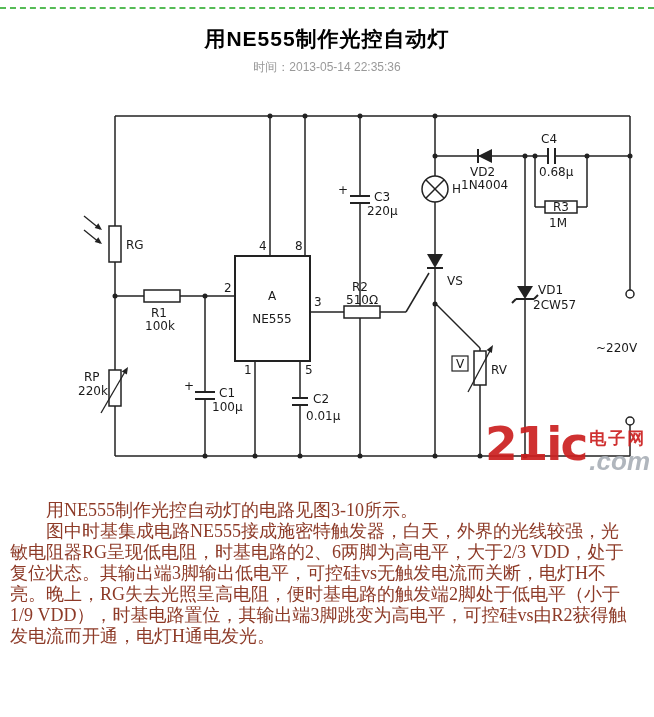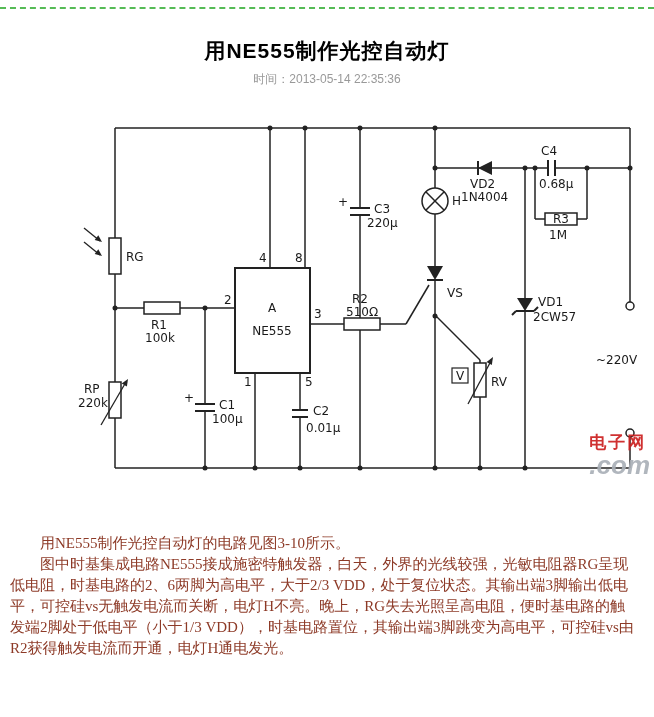--- a/index.html
+++ b/index.html
@@ -11,21 +11,21 @@
   .top-border {
     margin:7px 0 0 0;
     border-top:2px dashed #55bb55;
     height:0;
   }
   .page-title {
     text-align:center;
     font-size:21px;
     font-weight:bold;
     letter-spacing:1px;
-    margin:28px 0 6px 0;
+    margin:16px 0 6px 0;
     color:#000;
   }
   .time-line {
     text-align:center;
     font-size:12px;
     color:#999999;
     margin:0 0 20px 0;
   }
   .circuit-wrap {
     position:relative;
@@ -57,36 +57,36 @@
     display:flex;
     flex-direction:column;
     margin-left:3px;
     line-height:1;
   }
   .wm-cn {
     color:#cc2020;
     font-size:17px;
     font-weight:bold;
     letter-spacing:2px;
+    margin-top:8px;
   }
   .wm-com {
     color:#aab0b8;
     font-size:26px;
     font-weight:bold;
     font-style:italic;
     margin-top:1px;
     text-align:right;
   }
   .article {
     padding:4px 18px 14px 10px;
     color:#8d3a27;
-    font-size:15px;
+    font-size:18px;
     line-height:21px;
     font-family:"Liberation Serif","DejaVu Serif",serif;
-    margin-top:21px;
   }
   .article p { margin:0; text-indent:2em; }
 </style>
 </head>
 <body>
 
 <div class="top-border"></div>
 
 <h1 class="page-title">用NE555制作光控自动灯</h1>
 
@@ -296,23 +296,24 @@
       <text x="533" y="213">2CW57</text>
 
       <text x="460" y="272" text-anchor="middle" font-size="11">V</text>
       <text x="491" y="278">RV</text>
 
       <text x="596" y="256" font-size="14">~220V</text>
     </g>
   </svg>
 
   <div class="watermark">
+    <span class="wm-brand">21ic</span>
     <span class="wm-col">
       <span class="wm-cn">电子网</span>
       <span class="wm-com">.com</span>
     </span>
   </div>
 </div>
 
 <div class="article">
   <p>用NE555制作光控自动灯的电路见图3-10所示。</p>
-  <p>图中时基集成电路NE555接成施密特触发器，白天，外界的光线较强，光敏电阻器RG呈现低电阻，时基电路的2、6两脚为高电平，大于2/3 VDD，处于复位状态。其输出端3脚输出低电平，可控硅vs无触发电流而关断，电灯H不亮。晚上，RG失去光照呈高电阻，便时基电路的触发端2脚处于低电平（小于1/3 VDD），时基电路置位，其输出端3脚跳变为高电平，可控硅vs由R2获得触发电流而开通，电灯H通电发光。</p>
+  <p>图中时基集成电路NE555接成施密特触发器，白天，外界的光线较强，光敏电阻器RG呈现低电阻，时基电路的2、6两脚为高电平，大于2/3 VDD，处于复位状态。其输出端3脚输出低电平，可控硅vs无触发电流而关断，电灯H不亮。晚上，RG失去光照呈高电阻，便时基电路的触发端2脚处于低电平（小于1/9 VDD），时基电路置位，其输出端3脚跳变为高电平，可控硅vs由R2获得触发电流而开通，电灯H通电发光。</p>
 </div>
 
 </body></html>

